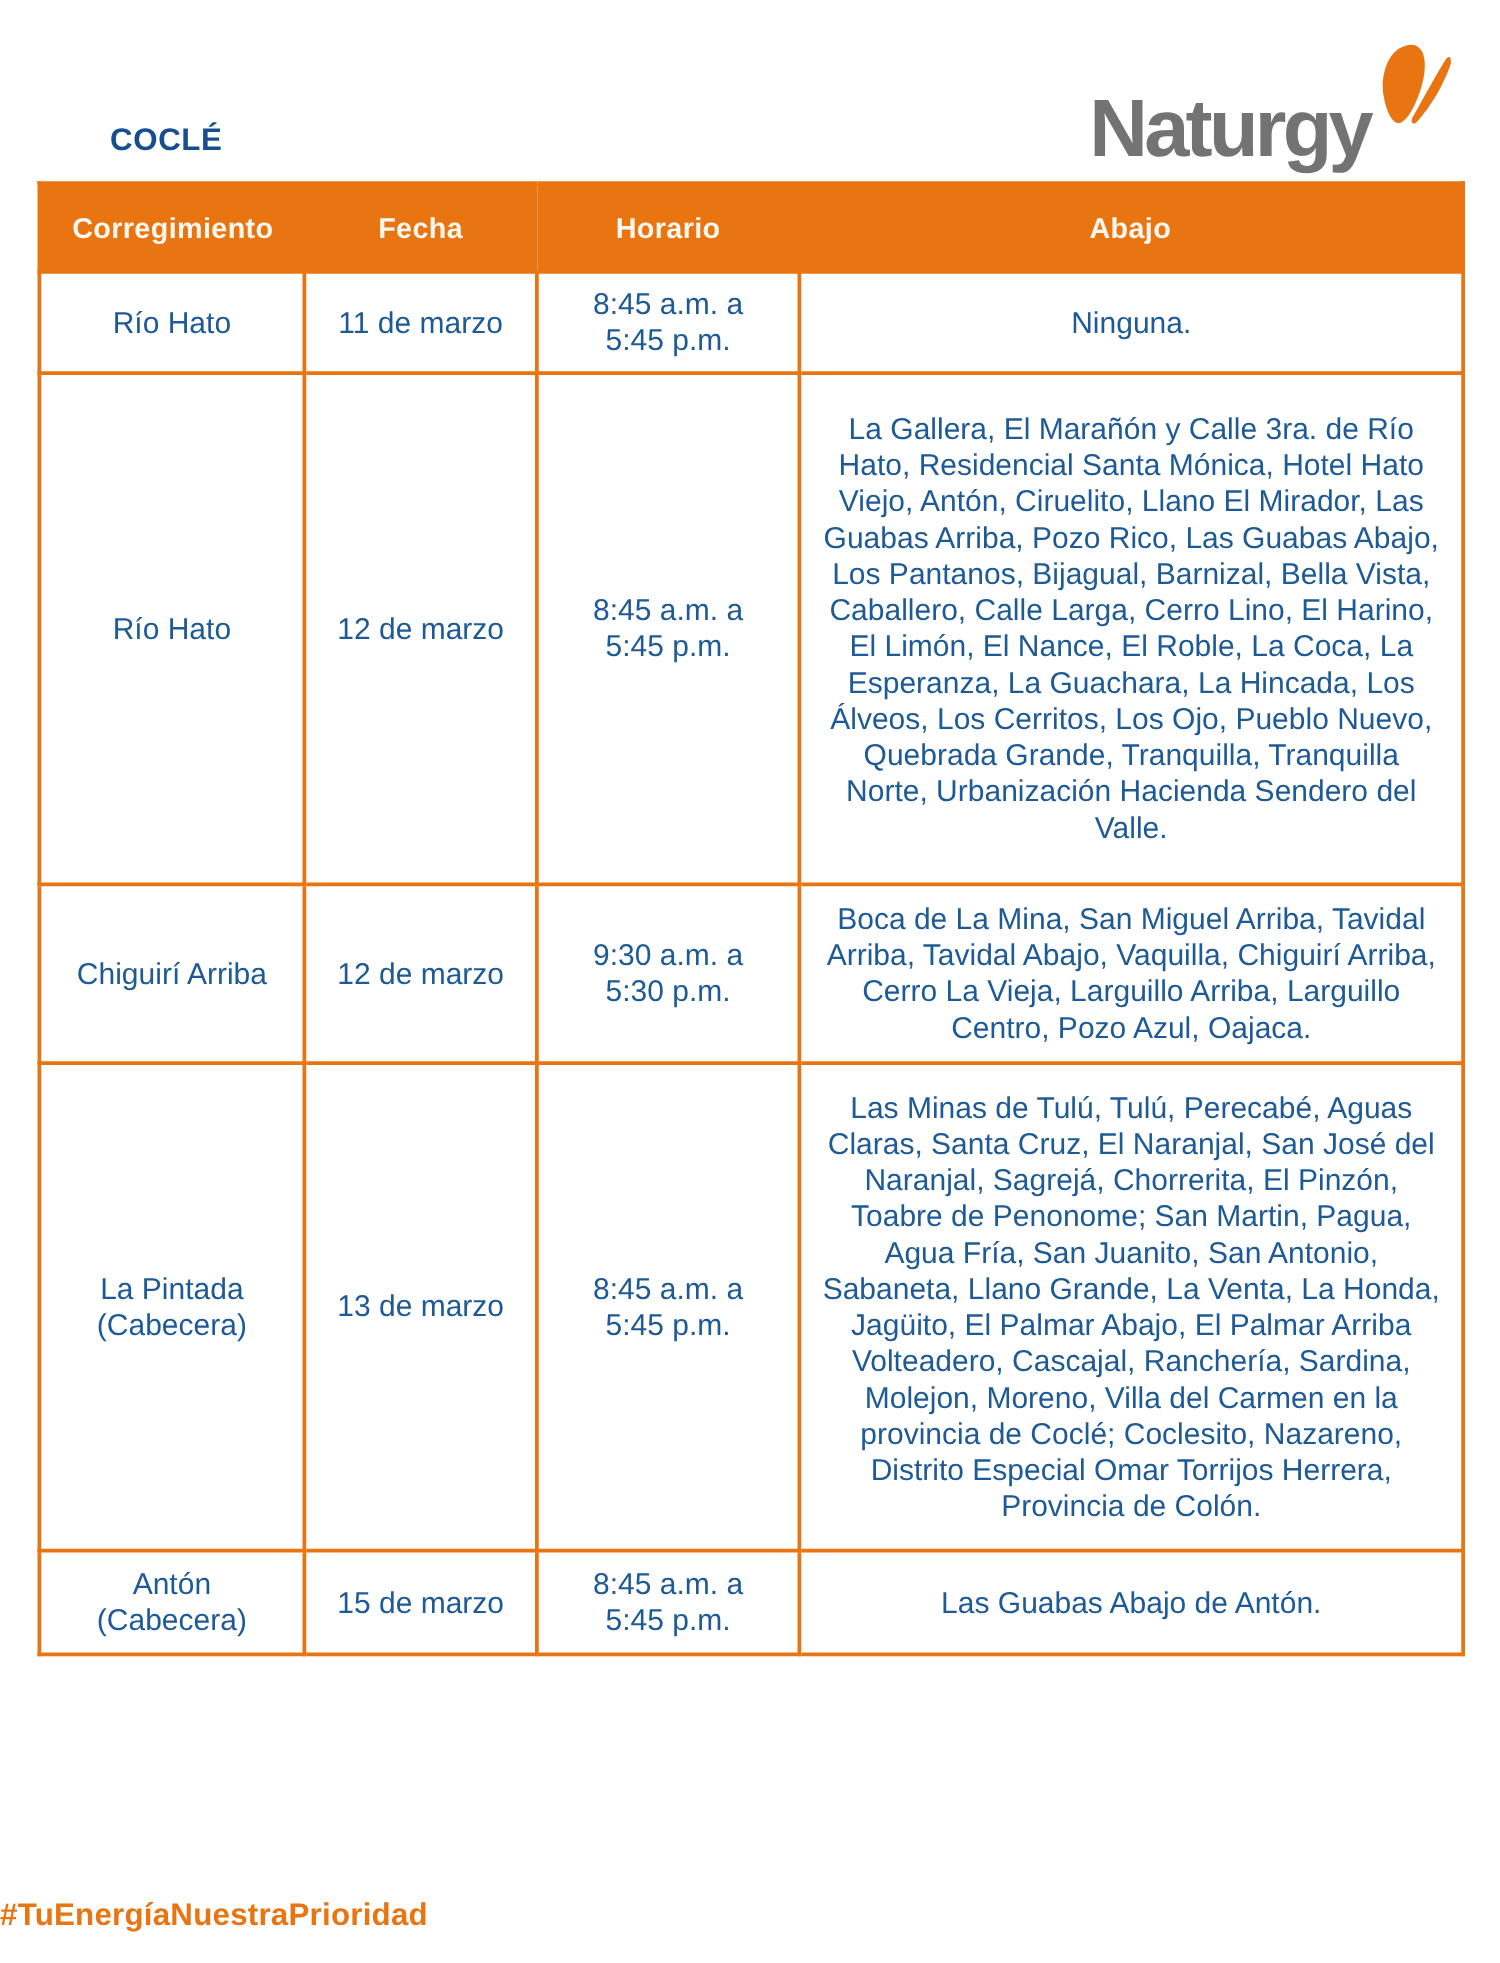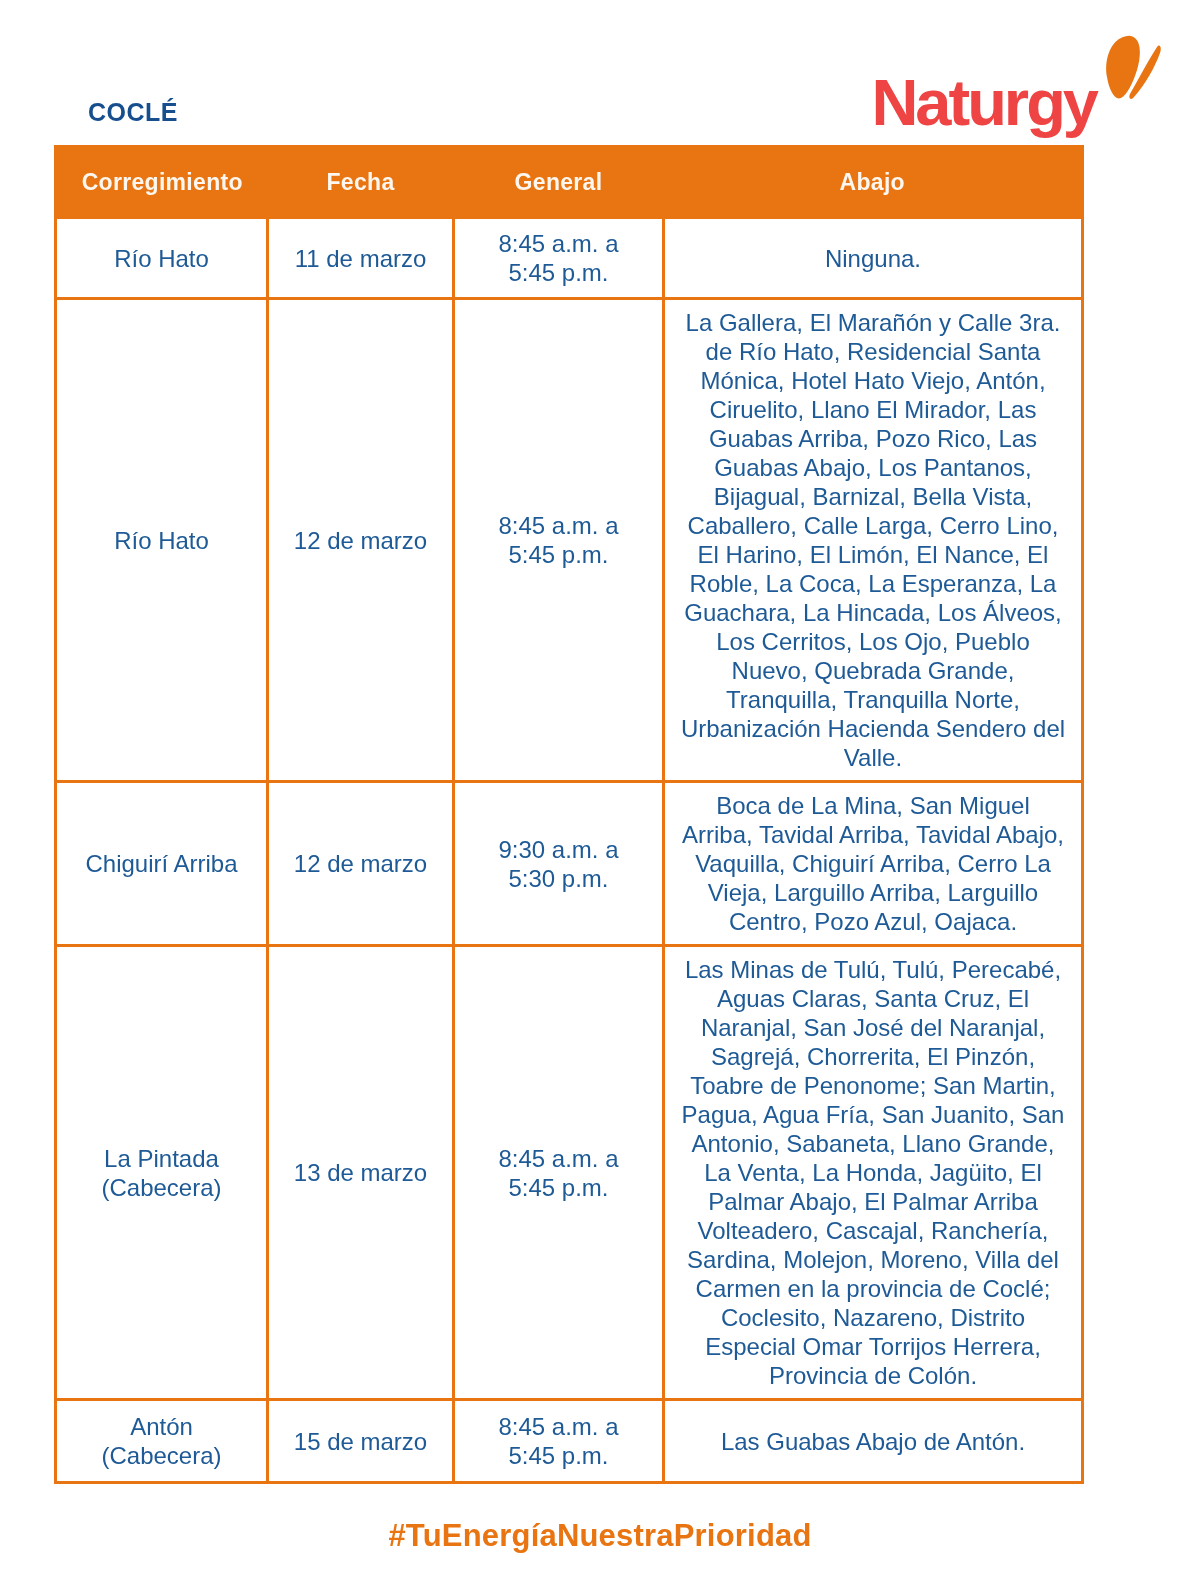--- a/index.html
+++ b/index.html
@@ -29,35 +29,34 @@
     right: 38px;
     top: 34px;
     display: flex;
     align-items: flex-end;
   }
   .logo .wordmark {
     font-size: 65px;
     font-weight: bold;
     letter-spacing: -3px;
     line-height: 0.95;
-    color: #ef4444;
+    color: #737373;
     padding-bottom: 6px;
   }
   .logo svg { margin-left: 4px; margin-bottom: 14px; }
 
   
   table.outage {
     position: absolute;
     left: 30px;
     top: 145px;
-    width: 1030px;
+    width: 1142px;
     border-collapse: collapse;
     table-layout: fixed;
     border: 3px solid #e87511;
-    margin-left: 24px;
   }
   table.outage col.c1 { width: 212px; }
   table.outage col.c2 { width: 186px; }
   table.outage col.c3 { width: 210px; }
   table.outage col.c4 { width: auto;  }
 
   table.outage thead th {
     background: #e87511;
     color: #fdf7ef;
     font-size: 23px;
@@ -87,22 +86,21 @@
   tbody tr:nth-child(5) td { height: 64px;  }
   tbody tr:nth-child(6) td { height: 64px;  }
   tbody tr:nth-child(7) td { height: 92px;  }
 
   
   .hashtag {
     position: absolute;
     left: 0;
     top: 1518px;
     width: 100%;
-    text-align: center;
-    font-size: 31px;
+    font-size: 25px;
     font-weight: bold;
     color: #e87511;
     letter-spacing: 0.2px;
   }
 </style>
 </head>
 <body>
 
 <div class="page">
 
@@ -131,21 +129,21 @@
     <colgroup>
       <col class="c1">
         <col class="c2">
         <col class="c3">
         <col class="c4">
     </colgroup>
     <thead>
       <tr>
         <th>Corregimiento</th>
         <th>Fecha</th>
-        <th>General</th>
+        <th>Horario</th>
         <th>Abajo</th>
       </tr>
     </thead>
     <tbody>
         <tr>
           <td>Río Hato</td>
           <td>11 de marzo</td>
           <td>8:45 a.m. a
 5:45 p.m.</td>
           <td>Ninguna.</td>

